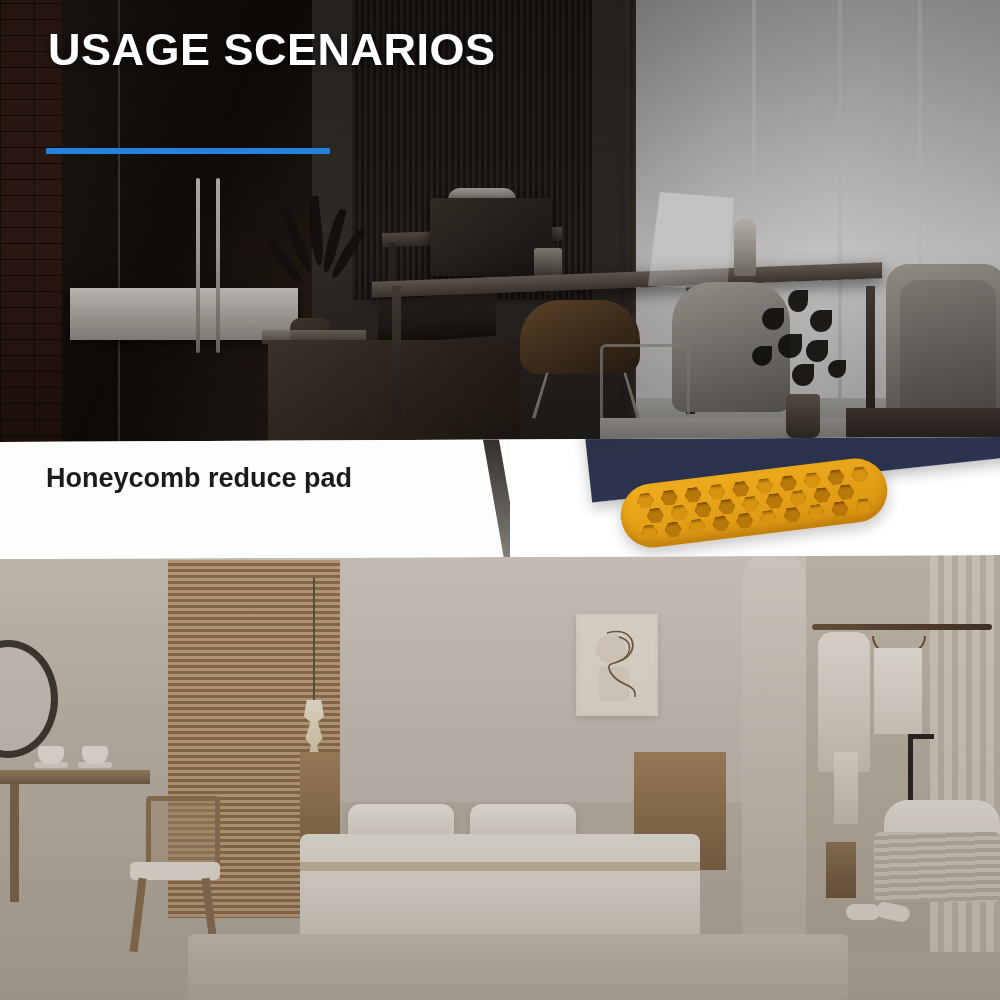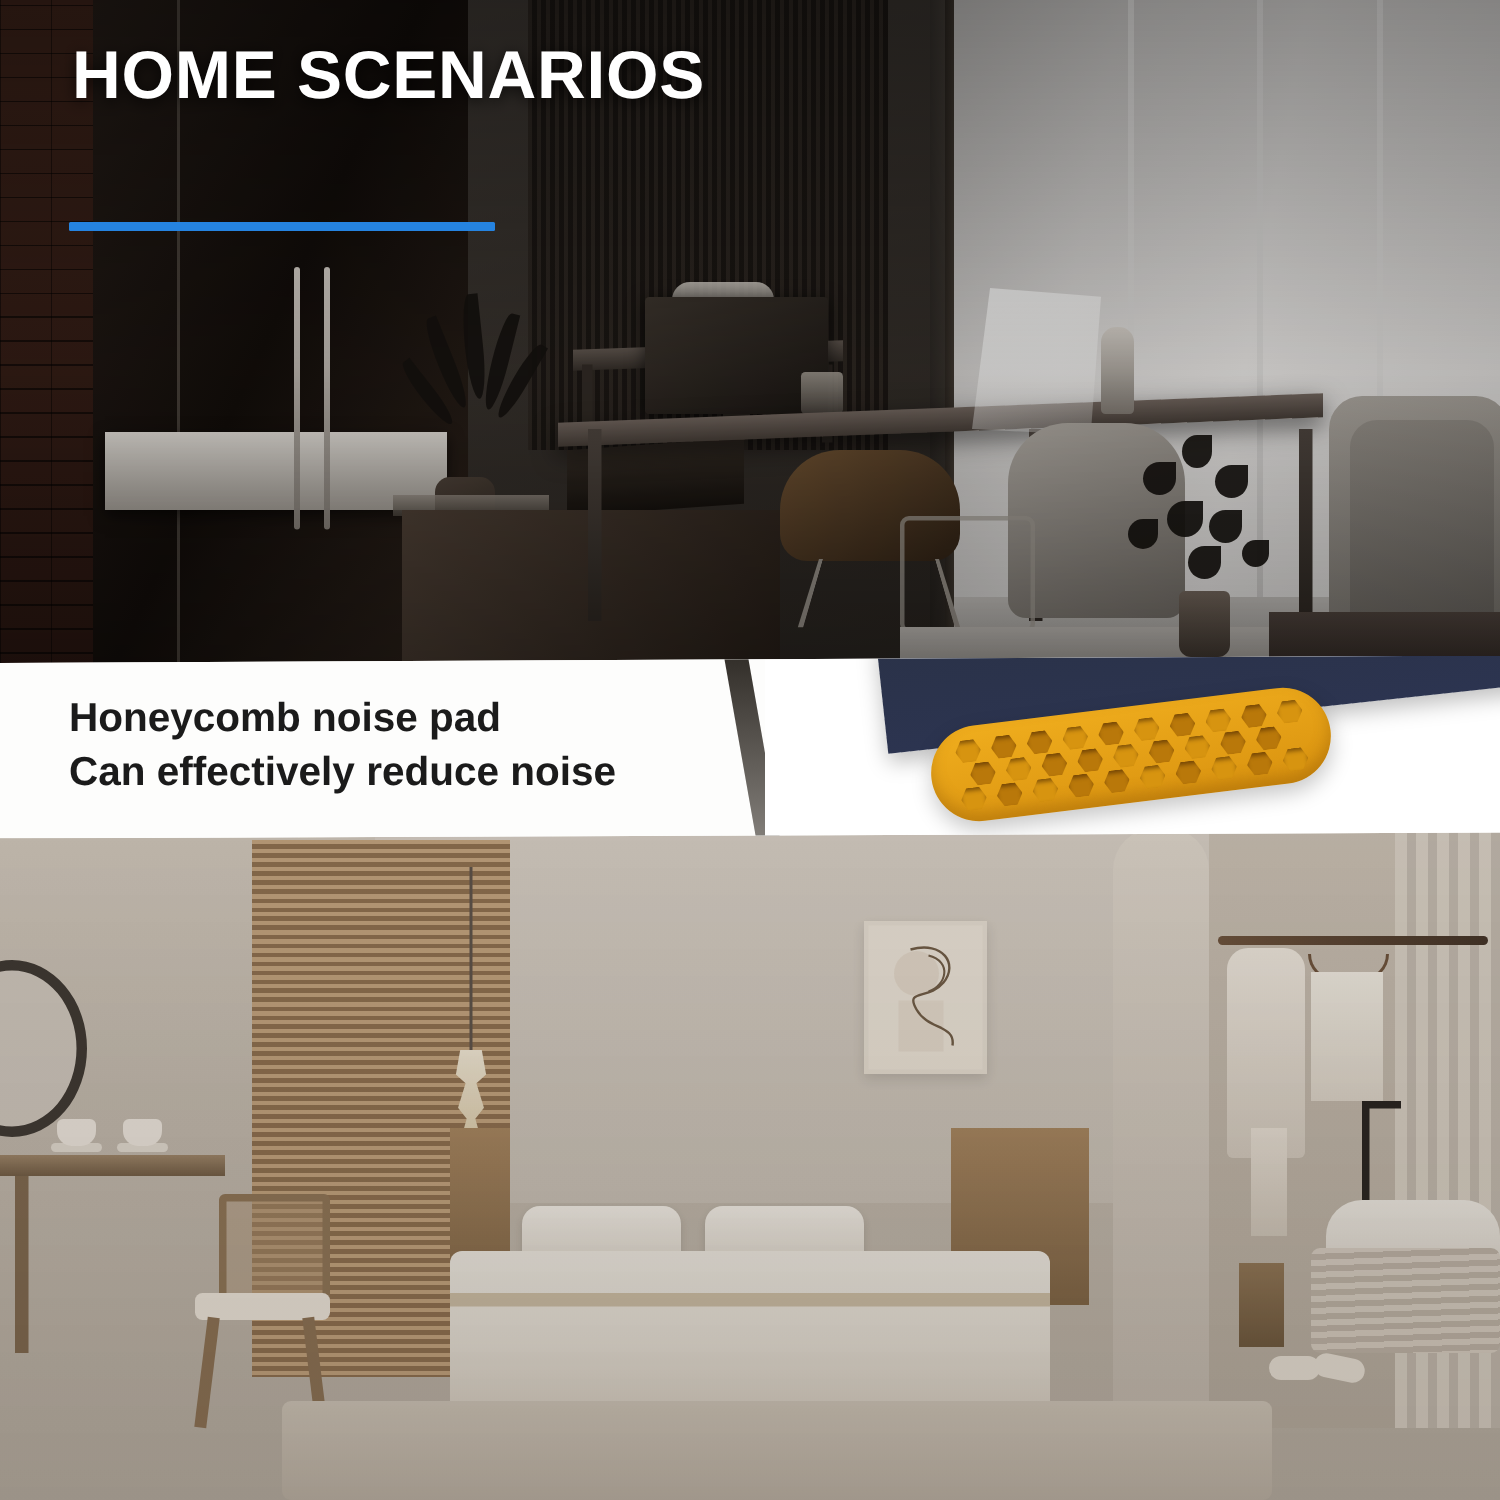--- a/index.html
+++ b/index.html
@@ -264,29 +264,28 @@
       <div class="leaf" style="left:62px;top:50px;width:22px;height:22px"></div>
       <div class="leaf" style="left:8px;top:56px;width:20px;height:20px"></div>
       <div class="leaf" style="left:48px;top:74px;width:22px;height:22px"></div>
       <div class="leaf" style="left:84px;top:70px;width:18px;height:18px"></div>
     </div>
     <div class="vase-a"></div>
     <div class="scrim"></div>
   </div>
 
   <div class="headline">
-    <h1 style="color: rgb(255, 255, 255);">HOME SCENARIOS</h1>
+    <h1 style="color: rgb(255, 255, 255);">USAGE SCENARIOS</h1>
   </div>
   <div class="rule" id="accent-rule" style="background: rgb(37, 131, 224);"></div>
 
   <div class="band">
     <div class="band-left">
       <div class="band-text" style="color: rgb(27, 27, 27);">
-        <div>Honeycomb noise pad</div>
-        <div>Can effectively reduce noise</div>
+        <div>Honeycomb reduce pad</div>
       </div>
     </div>
     <div class="slash"></div>
 
     <div class="prodcell">
       <div class="navy" style="background: linear-gradient(rgb(42, 50, 72), rgb(44, 52, 80));"></div>
       <div class="pad" style="background: linear-gradient(175deg, rgb(240, 174, 30), rgb(217, 146, 15));">
         <div class="hexrow" style="left:18px;top:9px">
           <div class="hx shallow"></div>
             <div class="hx"></div>

